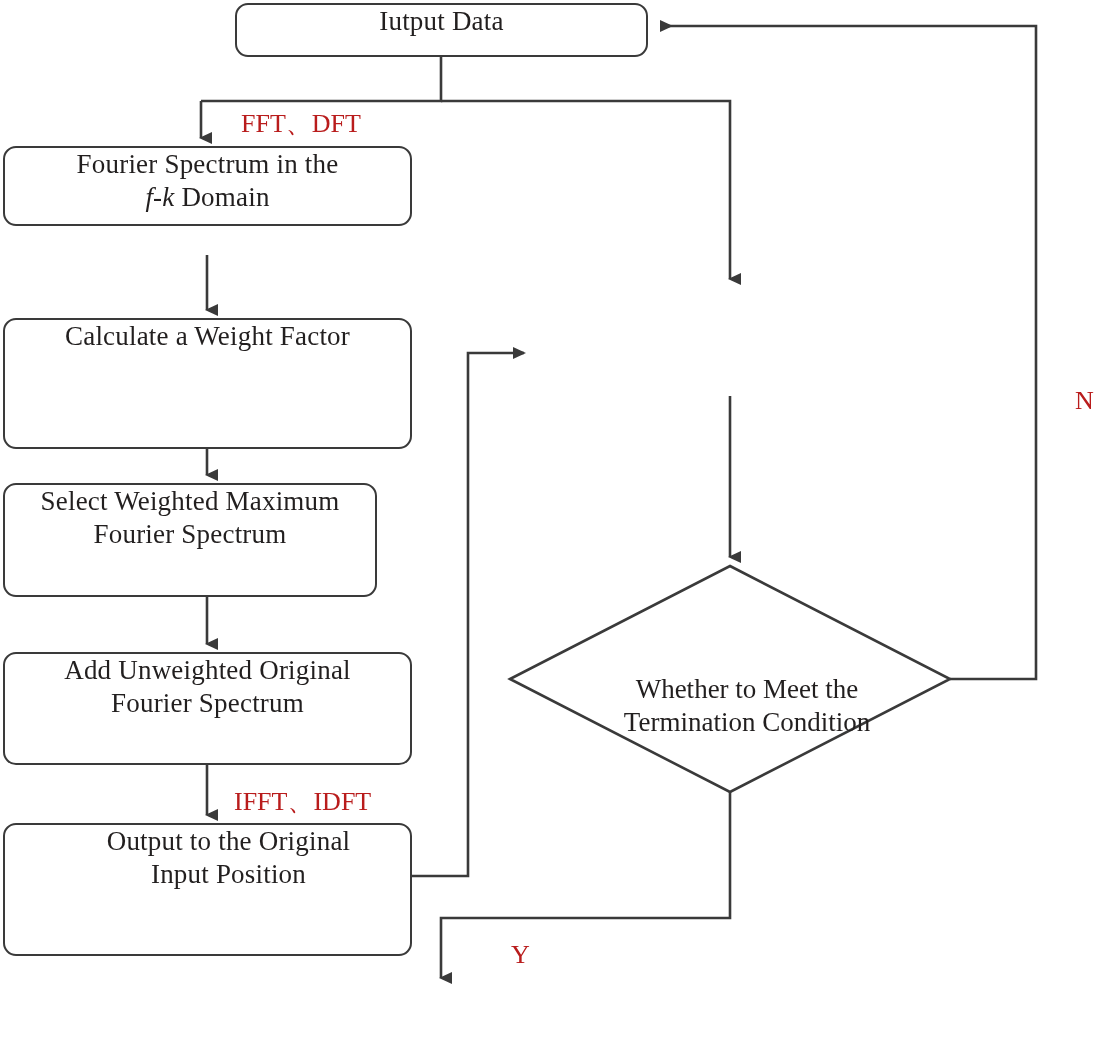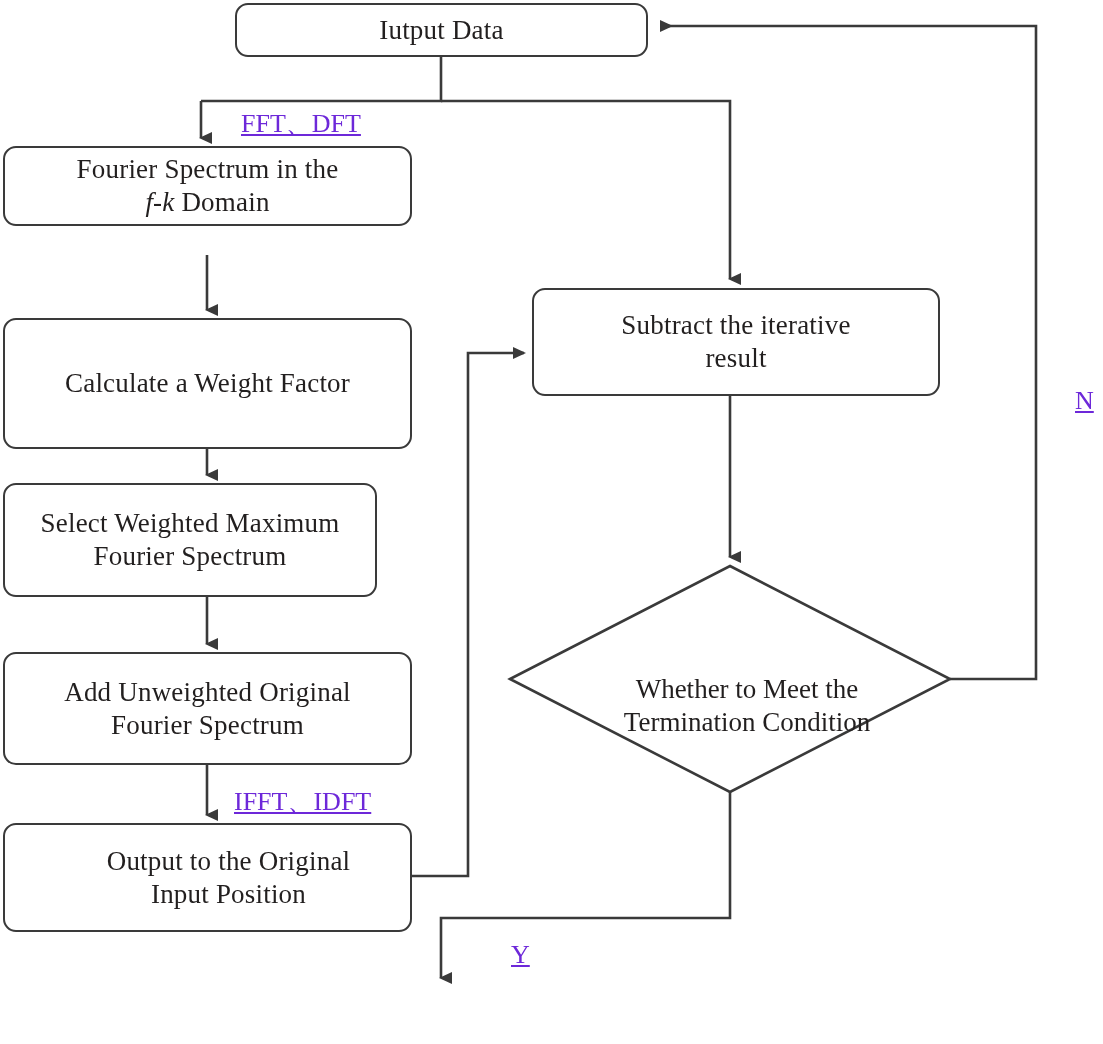--- a/index.html
+++ b/index.html
@@ -25,21 +25,21 @@
     width: 1103px;
     height: 1044px;
   }
   .node-box {
     position: absolute;
     box-sizing: border-box;
     border: 2.5px solid #3a3a3a;
     border-radius: 13px;
     background: #ffffff;
     display: flex;
-    align-items: center;
+    align-items: flex-start;
     justify-content: center;
     text-align: center;
     color: #221f1f;
     font-family: "Liberation Serif", "DejaVu Serif", serif;
     line-height: 1.22;
     letter-spacing: 0.2px;
   }
   .node-box .txt {
     display: block;
     padding: 0 8px;
@@ -49,24 +49,23 @@
     position: absolute;
     text-align: center;
     color: #221f1f;
     font-family: "Liberation Serif", "DejaVu Serif", serif;
     line-height: 1.22;
     white-space: pre-line;
     pointer-events: none;
   }
   .edge-label {
     position: absolute;
-    color: #6d28d9;
+    color: #b91c1c;
     font-family: "Liberation Serif", "DejaVu Serif", serif;
     white-space: pre;
-    text-decoration: underline;
   }
   .ital {
     font-style: italic;
   }
 </style>
 </head>
 <body>
 
 <div id="canvas">
 
@@ -125,29 +124,25 @@
   <div class="node-box" style="left:3px; top:483px; width:374px; height:114px; font-size:27px;">
     <span class="txt">Select Weighted Maximum
 Fourier Spectrum</span>
   </div>
 
   <div class="node-box" style="left:3px; top:652px; width:409px; height:113px; font-size:27px;">
     <span class="txt">Add Unweighted Original
 Fourier Spectrum</span>
   </div>
 
-  <div class="node-box" style="left:3px; top:823px; width:409px; height:109px; font-size:27px;padding-left:42px;">
+  <div class="node-box" style="left:3px; top:823px; width:409px; height:133px; font-size:27px;padding-left:42px;">
     <span class="txt">Output to the Original
 Input Position</span>
   </div>
 
-  <div class="node-box" style="left:532px; top:288px; width:408px; height:108px; font-size:27px;">
-    <span class="txt">Subtract the iterative
-result</span>
-  </div>
 
   <div class="decision-label" style="left:527px; top:640px; width:440px; font-size:27px;">
     <span>Whether to Meet the
 Termination Condition</span>
   </div>
 
 
   <div class="edge-label" style="left:241px; top:106px; font-size:26px;">FFT、DFT</div>
 
   <div class="edge-label" style="left:234px; top:784px; font-size:26px;">IFFT、IDFT</div>

